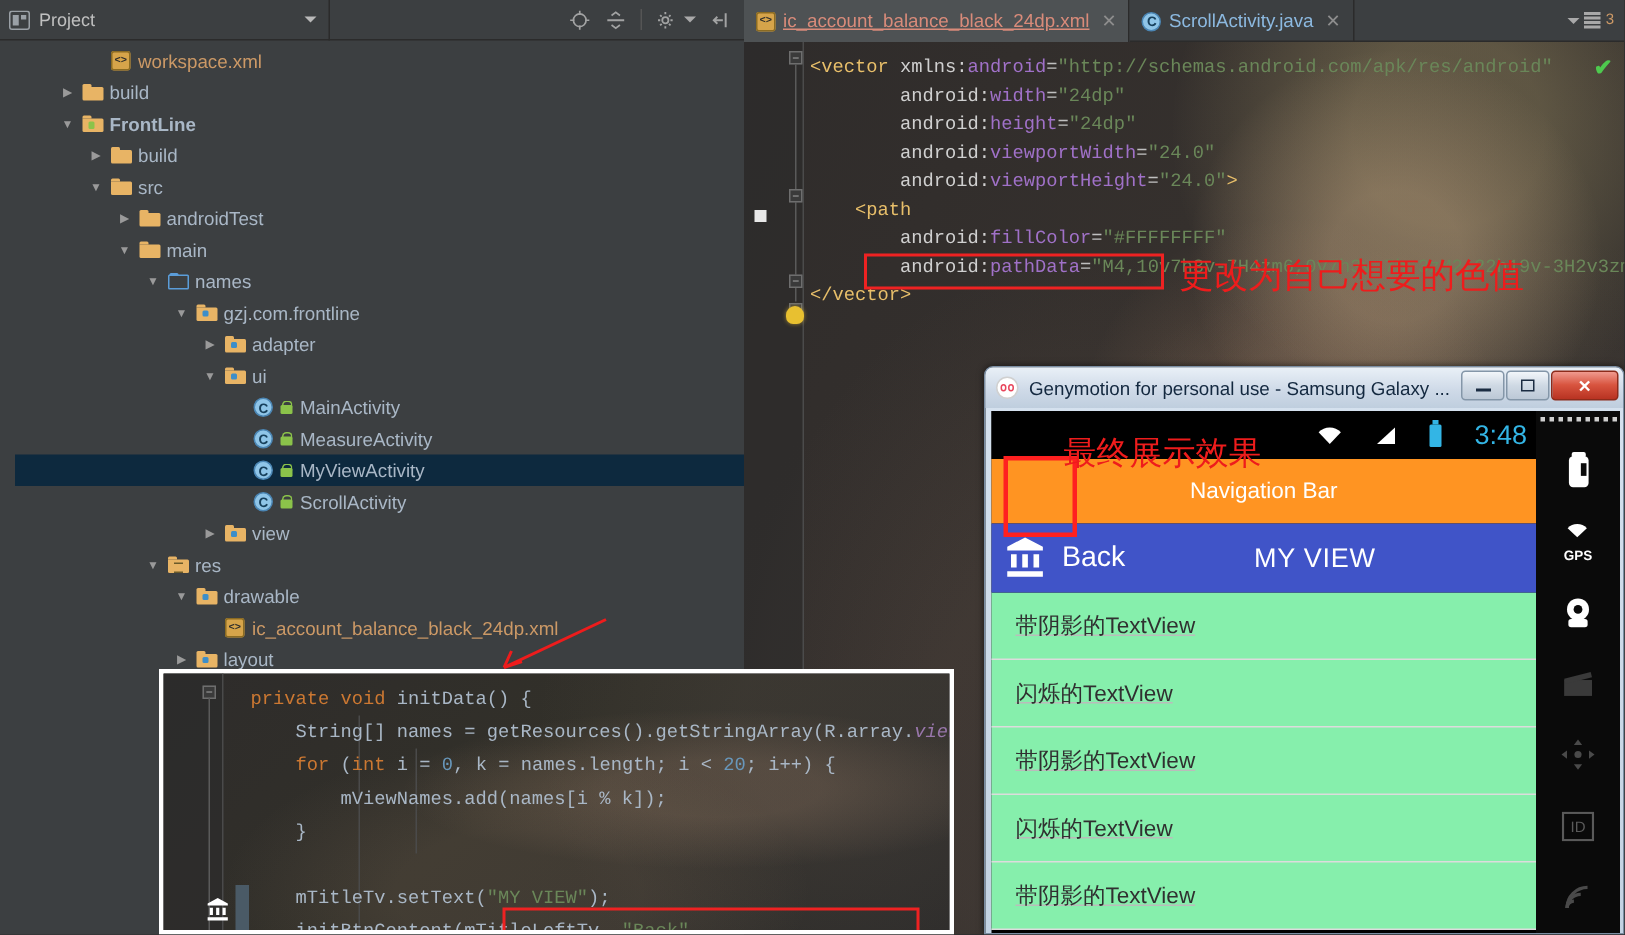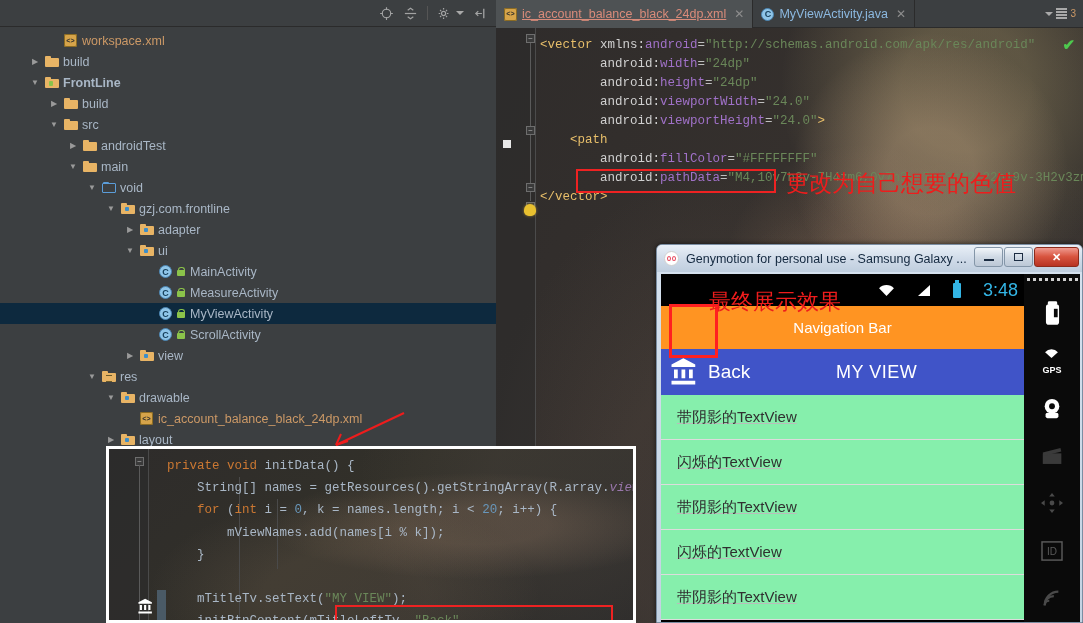--- a/index.html
+++ b/index.html
@@ -43,21 +43,21 @@
 
   
   #project-tree {
     position:absolute; top:27px; left:0; right:0; bottom:0;
     padding-top:3px;
     font-size:12.5px;
   }
   .node {
     height:21px; display:flex; align-items:center; gap:0px;
     white-space:nowrap; position:relative;
-    font-size:12.5px; color:#a9b7c6;
+    font-size:12.5px; color:#a9b7c6;margin-left:10px;
   }
   .node.sel { background:#0d293e; }
   .node .arrow {
     width:16px; text-align:center; font-size:8px; color:#9a9a9a; flex:none;
   }
   .node .arrow.none { visibility:hidden; }
   .node .ico { width:17px; flex:none; display:flex; align-items:center; justify-content:center; }
   .node .ico2 { width:13px; flex:none; display:flex; align-items:center; justify-content:center; }
   .node .txt { color:#a9b7c6; padding-left:3px; }
   .node .txt.bold { font-weight:bold; }
@@ -316,20 +316,31 @@
   #hl-home { position:absolute; left:8px; top:30px; width:49px; height:54px; border:3px solid #ff2020; }
 </style>
 </head>
 <body>
 
 <div class="root">
 
   <div id="project-panel">
 
     <div id="project-toolbar">
+      <div class="pt-combo">
+        <span>
+          <svg class="proj-ico" viewBox="0 0 14 13">
+            <rect x="0.5" y="0.5" width="13" height="12" rx="1.5" fill="none" stroke="#9aa0a6"></rect>
+            <rect x="2.5" y="3" width="4" height="7" fill="#9aa0a6"></rect>
+            <rect x="8" y="3" width="3.5" height="3" fill="#9aa0a6"></rect>
+          </svg>
+        </span>
+        <span class="lbl">Project</span>
+        <span class="caret"></span>
+      </div>
       <div class="pt-spacer"></div>
       <div class="pt-icons">
         <span>
           <svg class="ticon" viewBox="0 0 16 16">
             <circle cx="8" cy="8" r="4.5" fill="none" stroke="#b9b9b9" stroke-width="1.2"></circle>
             <path d="M8 1.2v3M8 11.8v3M1.2 8h3M11.8 8h3" stroke="#b9b9b9" stroke-width="1.2"></path>
           </svg>
         </span>
         <span>
           <svg class="ticon" viewBox="0 0 16 16">
@@ -419,21 +430,21 @@
           </span>
           <span class="txt">main</span>
         </div>
         <div class="node" style="padding-left: 84px;">
           <span class="arrow">▼</span>
           <span class="ico">
             <span class="fld java">
               <i></i>
             </span>
           </span>
-          <span class="txt">void</span>
+          <span class="txt">names</span>
         </div>
         <div class="node" style="padding-left: 103px;">
           <span class="arrow">▼</span>
           <span class="ico">
             <span class="fld src">
               <i></i>
             </span>
           </span>
           <span class="txt">gzj.com.frontline</span>
         </div>
@@ -556,21 +567,21 @@
     <div id="tab-bar">
       <div class="tab active">
         <span class="xmlico">
             <b></b>
           </span>
         <span class="tname xmlt">ic_account_balance_black_24dp.xml</span>
         <span class="x">✕</span>
       </div>
       <div class="tab">
         <span class="cls">C</span>
-        <span class="tname javat">MyViewActivity.java</span>
+        <span class="tname javat">ScrollActivity.java</span>
         <span class="x">✕</span>
       </div>
       <div id="tab-right">
         <span class="tr-caret"></span>
         <span class="stacklines">
             <u></u>
             <u></u>
             <u></u>
             <u></u>
           </span>

